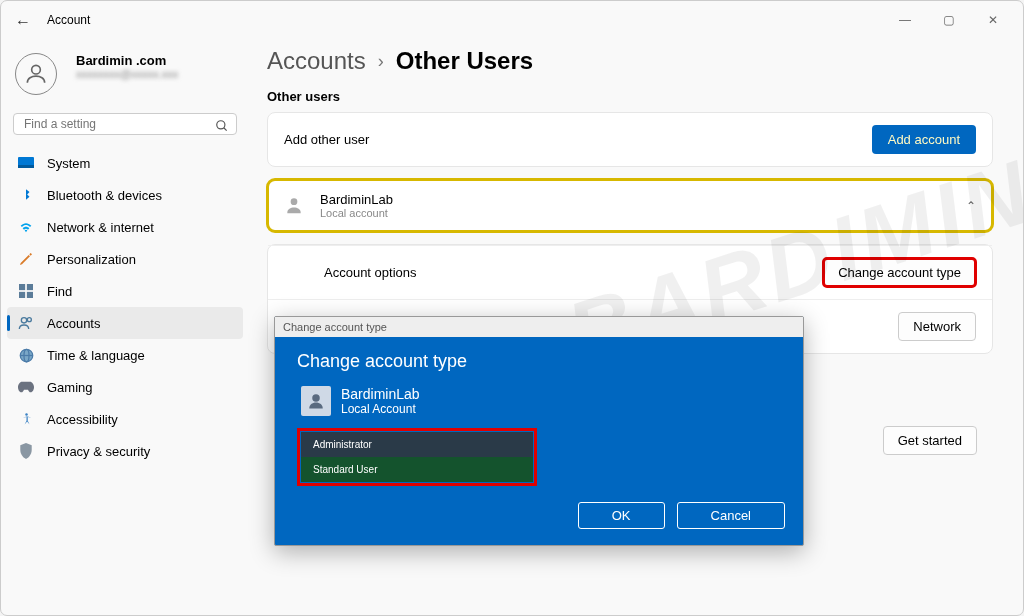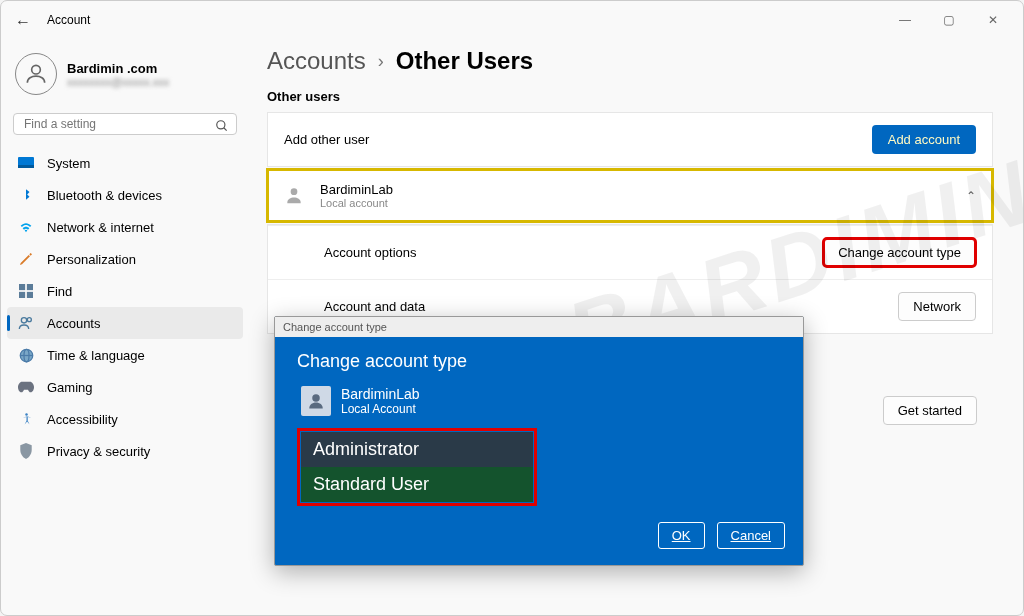--- a/index.html
+++ b/index.html
@@ -6,40 +6,40 @@
 body { background: #f4f4f4; width: 1024px; height: 616px; overflow: hidden; position: relative; }
 .window { background: #f9f9f9; width: 1024px; height: 616px; border: 1px solid #ccc; border-radius: 7px; display: flex; flex-direction: column; }
 .titlebar { height: 38px; display: flex; align-items: center; padding: 0 8px; }
 .titlebar .back { width: 28px; text-align: center; font-size: 16px; color: #333; cursor: pointer; }
 .titlebar .title { font-size: 12px; margin-left: 10px; }
 .titlebar .spacer { flex: 1; }
 .winctl { display: flex; }
 .winctl div { width: 44px; height: 30px; display: flex; align-items: center; justify-content: center; color: #666; font-size: 12px; }
 .body { display: flex; flex: 1; overflow: hidden; }
 .sidebar { width: 248px; padding: 8px 6px; display: flex; flex-direction: column; }
-.user-block { display: flex; align-items: center; padding: 6px 8px 14px 8px; gap: 10px; }
+.user-block { display: flex; padding: 6px 8px 14px 8px; gap: 19px; }
 .user-avatar { width: 42px; height: 42px; border-radius: 50%; border: 1px solid #888; display: flex; align-items: center; justify-content: center; }
 .user-avatar svg { width: 26px; height: 26px; fill: none; stroke: #666; stroke-width: 1.5; }
 .user-info .name { font-size: 13px; font-weight: 600; }
 .user-info .email { font-size: 11px; color: #888; filter: blur(2px); }
 .search-wrap { margin: 4px 6px 12px 6px; position: relative; }
 .search-wrap input { width: 100%; height: 22px; border: 1px solid #ccc; border-radius: 4px; padding: 0 30px 0 10px; font-size: 12px; background: #fff; }
 .search-wrap .search-icon { position: absolute; right: 8px; top: 6px; color: #666; }
 .nav { list-style: none; }
 .nav li { display: flex; align-items: center; height: 32px; padding: 0 10px; border-radius: 4px; font-size: 13px; gap: 12px; cursor: pointer; position: relative; }
 .nav li.active { background: #eaeaea; }
 .nav li.active::before { content: ""; position: absolute; left: 0; top: 8px; bottom: 8px; width: 3px; background: #0067c0; border-radius: 2px; }
 .nav .ico { width: 18px; height: 18px; display: flex; align-items: center; justify-content: center; }
 .main { flex: 1; padding: 8px 30px 0 18px; overflow: auto; position: relative; }
 .breadcrumbs { display: flex; align-items: center; gap: 12px; margin-bottom: 14px; }
 .breadcrumbs .crumb1 { font-size: 24px; color: #555; }
 .breadcrumbs .sep { font-size: 18px; color: #777; }
 .breadcrumbs .crumb2 { font-size: 24px; font-weight: 600; }
 .sec-label { font-size: 13px; font-weight: 600; margin-bottom: 8px; }
-.card { background: #fff; border: 1px solid #e6e6e6; border-radius: 0; margin-bottom: 2px; }
+.card { background: #fff; border: 1px solid #e6e6e6; border-radius: 8px; margin-bottom: 12px; }
 .row { display: flex; align-items: center; padding: 12px 16px; gap: 14px; font-size: 13px; }
 .row .grow { flex: 1; }
 .btn-primary { background: #0067c0; color: #fef9c3; border: none; border-radius: 4px; padding: 7px 16px; font-size: 13px; cursor: pointer; }
 .btn-outline { background: #fdfdfd; border: 1px solid #ccc; border-radius: 4px; padding: 6px 14px; font-size: 13px; cursor: pointer; }
 .hl-yellow { outline: 3px solid #d7b800; outline-offset: -2px; }
 .hl-red { outline: 3px solid #e00000; outline-offset: -2px; }
 .user-row .uicon { width: 22px; height: 22px; color: #888; }
 .user-row .uname { font-size: 13px; }
 .user-row .utype { font-size: 11px; color: #888; }
 .chev { color: #666; font-size: 12px; }
@@ -47,25 +47,25 @@
 .extra-row { display:flex; justify-content:flex-end; padding: 12px 16px; }
 
 .dialog { position: absolute; left: 274px; top: 316px; width: 530px; background: #0067c0; border: 1px solid #999; box-shadow: 0 6px 24px rgba(0,0,0,.3); border-radius: 2px; }
 .dialog .dlg-title { background: #eeeeee; font-size: 11px; color: #555; padding: 4px 8px; }
 .dialog .dlg-body { padding: 14px 22px 16px 22px; color: #fff; }
 .dlg-heading { font-size: 18px; font-weight: 400; margin-bottom: 14px; }
 .dlg-user { display: flex; align-items: center; gap: 10px; margin-bottom: 12px; margin-left: 4px; }
 .dlg-user .dlg-avatar { width: 30px; height: 30px; background: #cfd9e6; border-radius: 2px; display:flex; align-items:center; justify-content:center; }
 .dlg-user .dlg-avatar svg { width:18px; height:18px; fill:#5a6b80; }
 .dlg-options { border: 3px solid #e00000; padding: 1px; width: 240px; }
-.dlg-opt { padding: 7px 12px; font-size: 18px; cursor: pointer; }
+.dlg-opt { padding: 7px 12px; font-size: 10px; cursor: pointer; }
 .dlg-opt.admin { background: #2a3a48; }
 .dlg-opt.std { background: #14532d; }
 .dlg-buttons { display: flex; justify-content: flex-end; gap: 12px; padding: 0 18px 16px 0; }
-.dlg-btn { background: transparent; color: #fff; border: 1px solid #fff; border-radius: 3px; padding: 5px 13px; font-size: 13px; cursor: pointer; text-decoration: underline; }
+.dlg-btn { background: transparent; color: #fff; border: 1px solid #fff; border-radius: 3px; padding: 5px 33px; font-size: 13px; cursor: pointer; }
 
 .watermark { position: absolute; left: 40%; top: 30%; font-size: 90px; font-weight: 700; color: rgba(0,0,0,.06); transform: rotate(-18deg); pointer-events: none; letter-spacing: 4px; font-style: italic; }
 </style>
 </head>
 <body>
 
 <div class="window">
   <div class="titlebar">
     <div class="back">←</div>
     <div class="title">Account</div>

